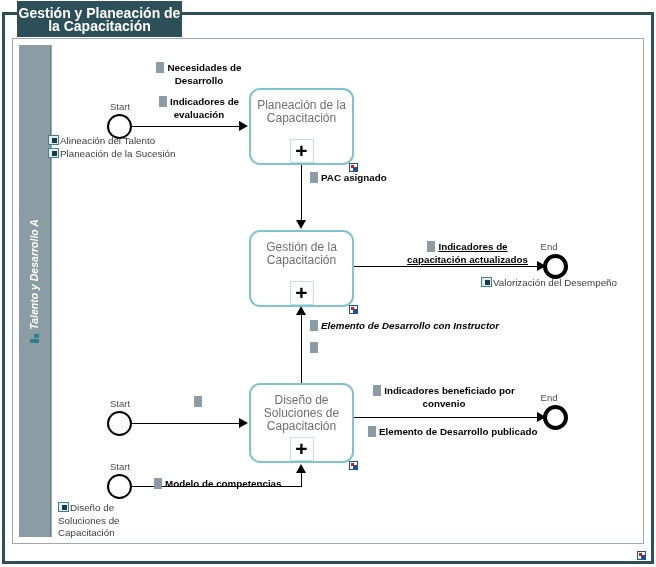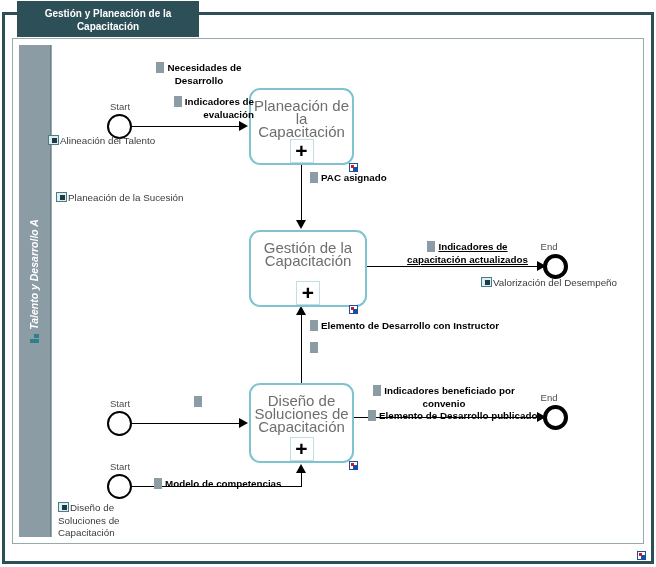--- a/index.html
+++ b/index.html
@@ -29,24 +29,24 @@
     left: 12px; top: 38px;
     width: 632px; height: 506px;
     border: 1px solid #9aa9ae;
     background: #ffffff;
   }
 
   
   .title-tab {
     position: absolute;
     left: 17px; top: 1px;
-    width: 182px; height: 36px;
+    width: 165px; height: 36px;
     background: #2d4f57;
     color: #ffffff;
-    font-size: 10px;
+    font-size: 14px;
     font-weight: bold;
     line-height: 13px;
     text-align: center;
     padding-top: 5px;
     z-index: 6;
     border: 1px solid #2d4f57;
   }
 
   
   .lane-band {
@@ -102,21 +102,21 @@
     position: absolute;
     background: #ffffff;
     border: 2px solid #7ec3cf;
     border-radius: 11px;
     z-index: 5;
   }
   .task-label {
     position: absolute;
     left: 0; right: 0; top: 9px;
     text-align: center;
-    font-size: 15px;
+    font-size: 12px;
     color: #6e6e6e;
     line-height: 13px;
   }
   .subprocess-marker {
     position: absolute;
     left: 50%;
     bottom: 0px;
     transform: translateX(-50%);
     width: 24px; height: 24px;
     border: 1px solid #bfe0e6;
@@ -258,48 +258,48 @@
     </div>
   </div>
   <div class="lane-body"></div>
 
   <div class="task" style="left:249px; top:88px; width:105px; height:77px;">
     <div class="task-label">Planeación de la Capacitación</div>
     <div class="subprocess-marker">+</div>
   </div>
   <div class="marker-badge" style="left:349px; top:163px;"></div>
 
-  <div class="task" style="left:249px; top:230px; width:118px; height:77px;">
+  <div class="task" style="left:249px; top:230px; width:105px; height:77px;">
     <div class="task-label">Gestión de la Capacitación</div>
     <div class="subprocess-marker">+</div>
   </div>
   <div class="marker-badge" style="left:349px; top:305px;"></div>
 
   <div class="task" style="left:249px; top:383px; width:105px; height:80px;">
     <div class="task-label">Diseño de Soluciones de Capacitación</div>
     <div class="subprocess-marker">+</div>
   </div>
   <div class="marker-badge" style="left:349px; top:461px;"></div>
 
   <div class="event-caption" style="left:90px; top:101px;">Start</div>
   <div class="event start" style="left:107px; top:114px; width:25px; height:25px;"></div>
   <div class="line-h" style="left:132px; top:126px; width:108px;"></div>
   <div class="arrow-r" style="left:239px; top:121px;"></div>
 
   <div class="data-obj" style="left:144px; top:62px; width:110px; text-align:center;">
     <span class="doc-icon"></span><span class="dtext">Necesidades de Desarrollo</span>
   </div>
-  <div class="data-obj" style="left:144px; top:96px; width:110px; text-align:right;">
+  <div class="data-obj" style="left:144px; top:96px; width:110px; text-align:center;">
     <span class="doc-icon"></span><span class="dtext">Indicadores de evaluación</span>
   </div>
 
   <div class="link-ref" style="left:48px; top:135px;">
     <span class="sub-icon"></span><span>Alineación del Talento</span>
   </div>
-  <div class="link-ref" style="left:56px; top:148px;margin-top:44px;">
+  <div class="link-ref" style="left:48px; top:148px;">
     <span class="sub-icon"></span><span>Planeación de la Sucesión</span>
   </div>
 
   <div class="line-v" style="left:301px; top:165px; height:56px;"></div>
   <div class="arrow-d" style="left:296px; top:220px;"></div>
 
   <div class="data-obj" style="left:310px; top:172px;">
     <span class="doc-icon"></span><span class="dtext">PAC asignado</span>
   </div>
 
@@ -312,21 +312,21 @@
     <span class="doc-icon"></span><span class="dtext">Indicadores de capacitación actualizados</span>
   </div>
 
   <div class="link-ref" style="left:481px; top:277px;">
     <span class="sub-icon"></span><span>Valorización del Desempeño</span>
   </div>
 
   <div class="line-v" style="left:301px; top:314px; height:69px;"></div>
   <div class="arrow-u" style="left:296px; top:306px;"></div>
 
-  <div class="data-obj" style="left:310px; top:320px;">
+  <div class="data-obj" style="left:310px; top:320px;font-style:italic;">
     <span class="doc-icon"></span><span class="dtext">Elemento de Desarrollo con Instructor</span>
   </div>
   <div class="data-obj" style="left:310px; top:342px; width:168px;">
     <span class="doc-icon"></span>
   </div>
 
   <div class="event-caption" style="left:90px; top:398px;">Start</div>
   <div class="event start" style="left:107px; top:411px; width:25px; height:25px;"></div>
   <div class="line-h" style="left:132px; top:423px; width:108px;"></div>
   <div class="arrow-r" style="left:239px; top:418px;"></div>
@@ -336,21 +336,21 @@
   </div>
 
   <div class="line-h" style="left:354px; top:417px; width:188px;"></div>
   <div class="arrow-r" style="left:537px; top:412px;"></div>
   <div class="event-caption" style="left:519px; top:392px;">End</div>
   <div class="event end" style="left:543px; top:405px; width:25px; height:25px;"></div>
 
   <div class="data-obj" style="left:368px; top:385px; width:152px; text-align:center;">
     <span class="doc-icon"></span><span class="dtext">Indicadores beneficiado por convenio</span>
   </div>
-  <div class="data-obj" style="left:368px; top:410px;">
+  <div class="data-obj" style="left:368px; top:426px;">
     <span class="doc-icon"></span><span class="dtext">Elemento de Desarrollo publicado</span>
   </div>
 
   <div class="event-caption" style="left:90px; top:461px;">Start</div>
   <div class="event start" style="left:107px; top:474px; width:25px; height:25px;"></div>
   <div class="line-h" style="left:132px; top:486px; width:170px;"></div>
   <div class="line-v" style="left:301px; top:472px; height:15px;"></div>
   <div class="arrow-u" style="left:296px; top:464px;"></div>
 
   <div class="data-obj" style="left:154px; top:478px;">

